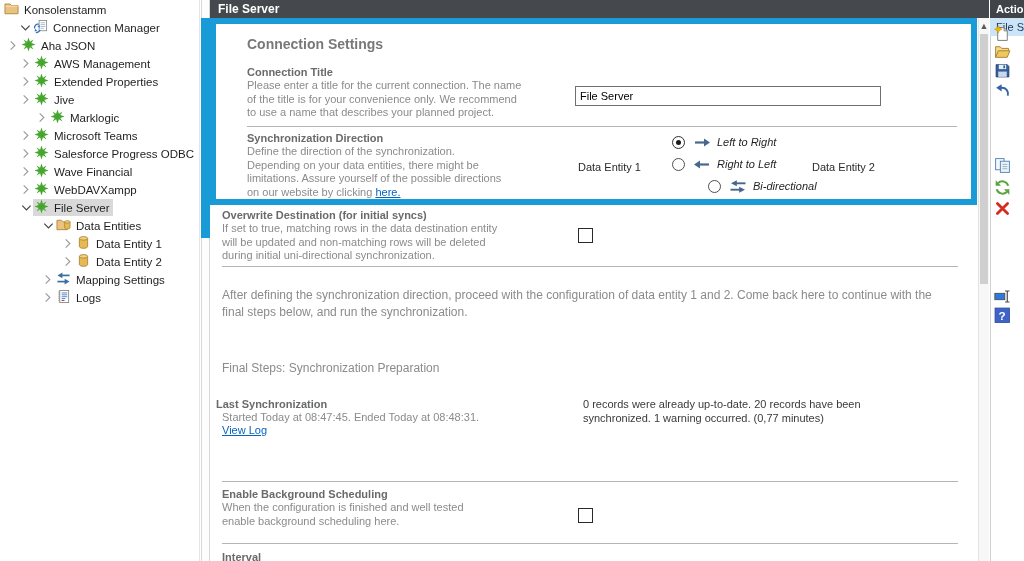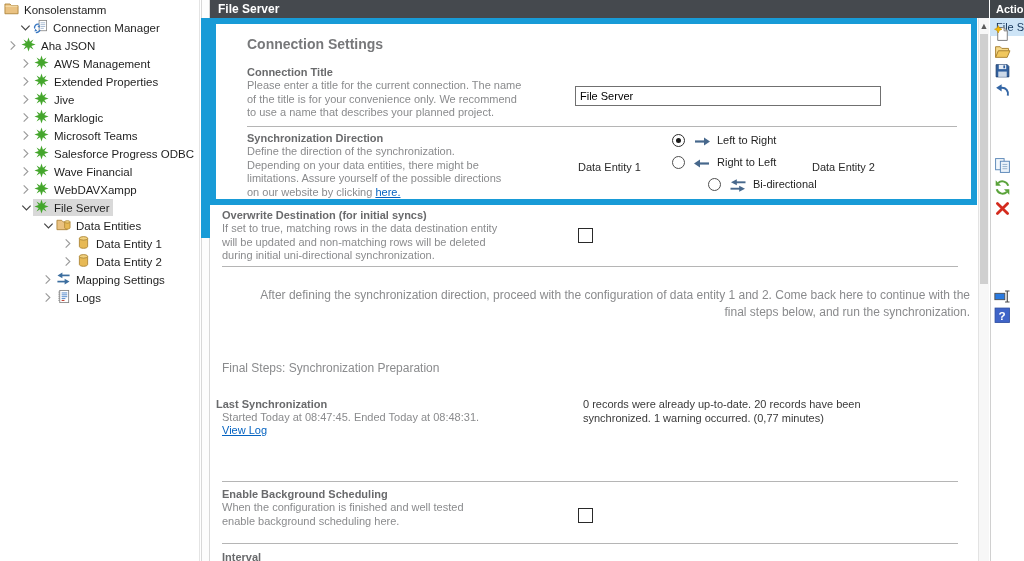--- a/index.html
+++ b/index.html
@@ -20,28 +20,28 @@
   .tree-divider{position:absolute;left:199px;top:0;width:1px;height:561px;background:#e4e4e4;}
   .tsb{position:absolute;left:201px;top:0;width:9px;height:561px;background:#fdfdfd;border-left:1px solid #d8d8d8;border-right:1px solid #d8d8d8;box-sizing:border-box;}
   .tsb-thumb{position:absolute;left:201px;top:18px;width:9px;height:220px;background:#189bd7;}
   
   .mheader{position:absolute;left:210px;top:0;width:779px;height:18px;background:#45494e;color:#fff;
     font-size:12px;font-weight:bold;line-height:18px;padding-left:8px;box-sizing:border-box;}
   .bluebox{position:absolute;left:210px;top:18px;width:767px;height:187px;border:6px solid #189bd7;box-sizing:border-box;background:#fff;}
   .h1{font-size:14px;font-weight:bold;color:#77787a;}
   .h2{font-size:11px;font-weight:bold;color:#696a6c;}
   .desc{font-size:11px;color:#8a8b8d;line-height:13.5px;white-space:pre-line;}
-  .para{font-size:12px;color:#8a8b8d;line-height:17px;white-space:pre-line;text-align:right;}
+  .para{font-size:12px;color:#8a8b8d;line-height:17px;white-space:pre-line;}
   .dark{font-size:11px;color:#3a3a3a;line-height:13.5px;white-space:pre-line;}
   .sep{position:absolute;height:1px;background:#b5b5b5;}
   .link{font-size:11px;color:#0563c1;text-decoration:underline;cursor:pointer;}
   .tinput{position:absolute;left:575px;top:86px;width:300px;height:18px;border:1px solid #707070;
     font-family:"Liberation Sans",sans-serif;font-size:11px;color:#000;padding:0 0 0 4px;box-sizing:content-box;background:#fff;}
   .delabel{font-size:11px;color:#2a2a2a;}
-  .radio-row{position:absolute;display:flex;align-items:flex-start;height:16px;}
+  .radio-row{position:absolute;display:flex;align-items:center;height:16px;font-style:italic;}
   .rdot{width:11px;height:11px;border:1px solid #4f4f4f;border-radius:50%;background:#fff;position:relative;flex:0 0 11px;}
   .rdot.on{border-color:#2e2e2e;}
   .rdot.on::after{content:"";position:absolute;left:3px;top:3px;width:5px;height:5px;border-radius:50%;background:#1a1a1a;}
   .rarrow{width:20px;height:15px;margin:0 5px 0 7px;}
   .rlabel{font-size:11px;color:#1f1f1f;}
   .cbox{position:absolute;width:13px;height:13px;border:1px solid #2a2a2a;background:#fff;}
   
   .msb{position:absolute;left:978px;top:18px;width:11px;height:543px;background:#f7f7f7;border-left:1px solid #e3e3e3;box-sizing:border-box;}
   .msb-up{position:absolute;left:979px;top:20px;width:10px;height:12px;color:#5a5a5a;font-size:9px;line-height:12px;text-align:center;}
   .msb-thumb{position:absolute;left:980px;top:34px;width:8px;height:250px;background:#cfcfcf;}
@@ -223,21 +223,21 @@
         <use href="#i-chev-c"></use>
       </svg>
     <span class="hl">
         <svg class="tic" viewBox="0 0 16 16">
           <use href="#i-connector"></use>
         </svg>
         <span class="tlabel">Jive</span>
       </span>
   </div>
 
-  <div class="trow" style="padding-left:19px">
+  <div class="trow" style="padding-left:35px">
     <svg class="chev" viewBox="0 0 14 14">
         <use href="#i-chev-c"></use>
       </svg>
     <span class="hl">
         <svg class="tic" viewBox="0 0 16 16">
           <use href="#i-connector"></use>
         </svg>
         <span class="tlabel">Marklogic</span>
       </span>
   </div>

